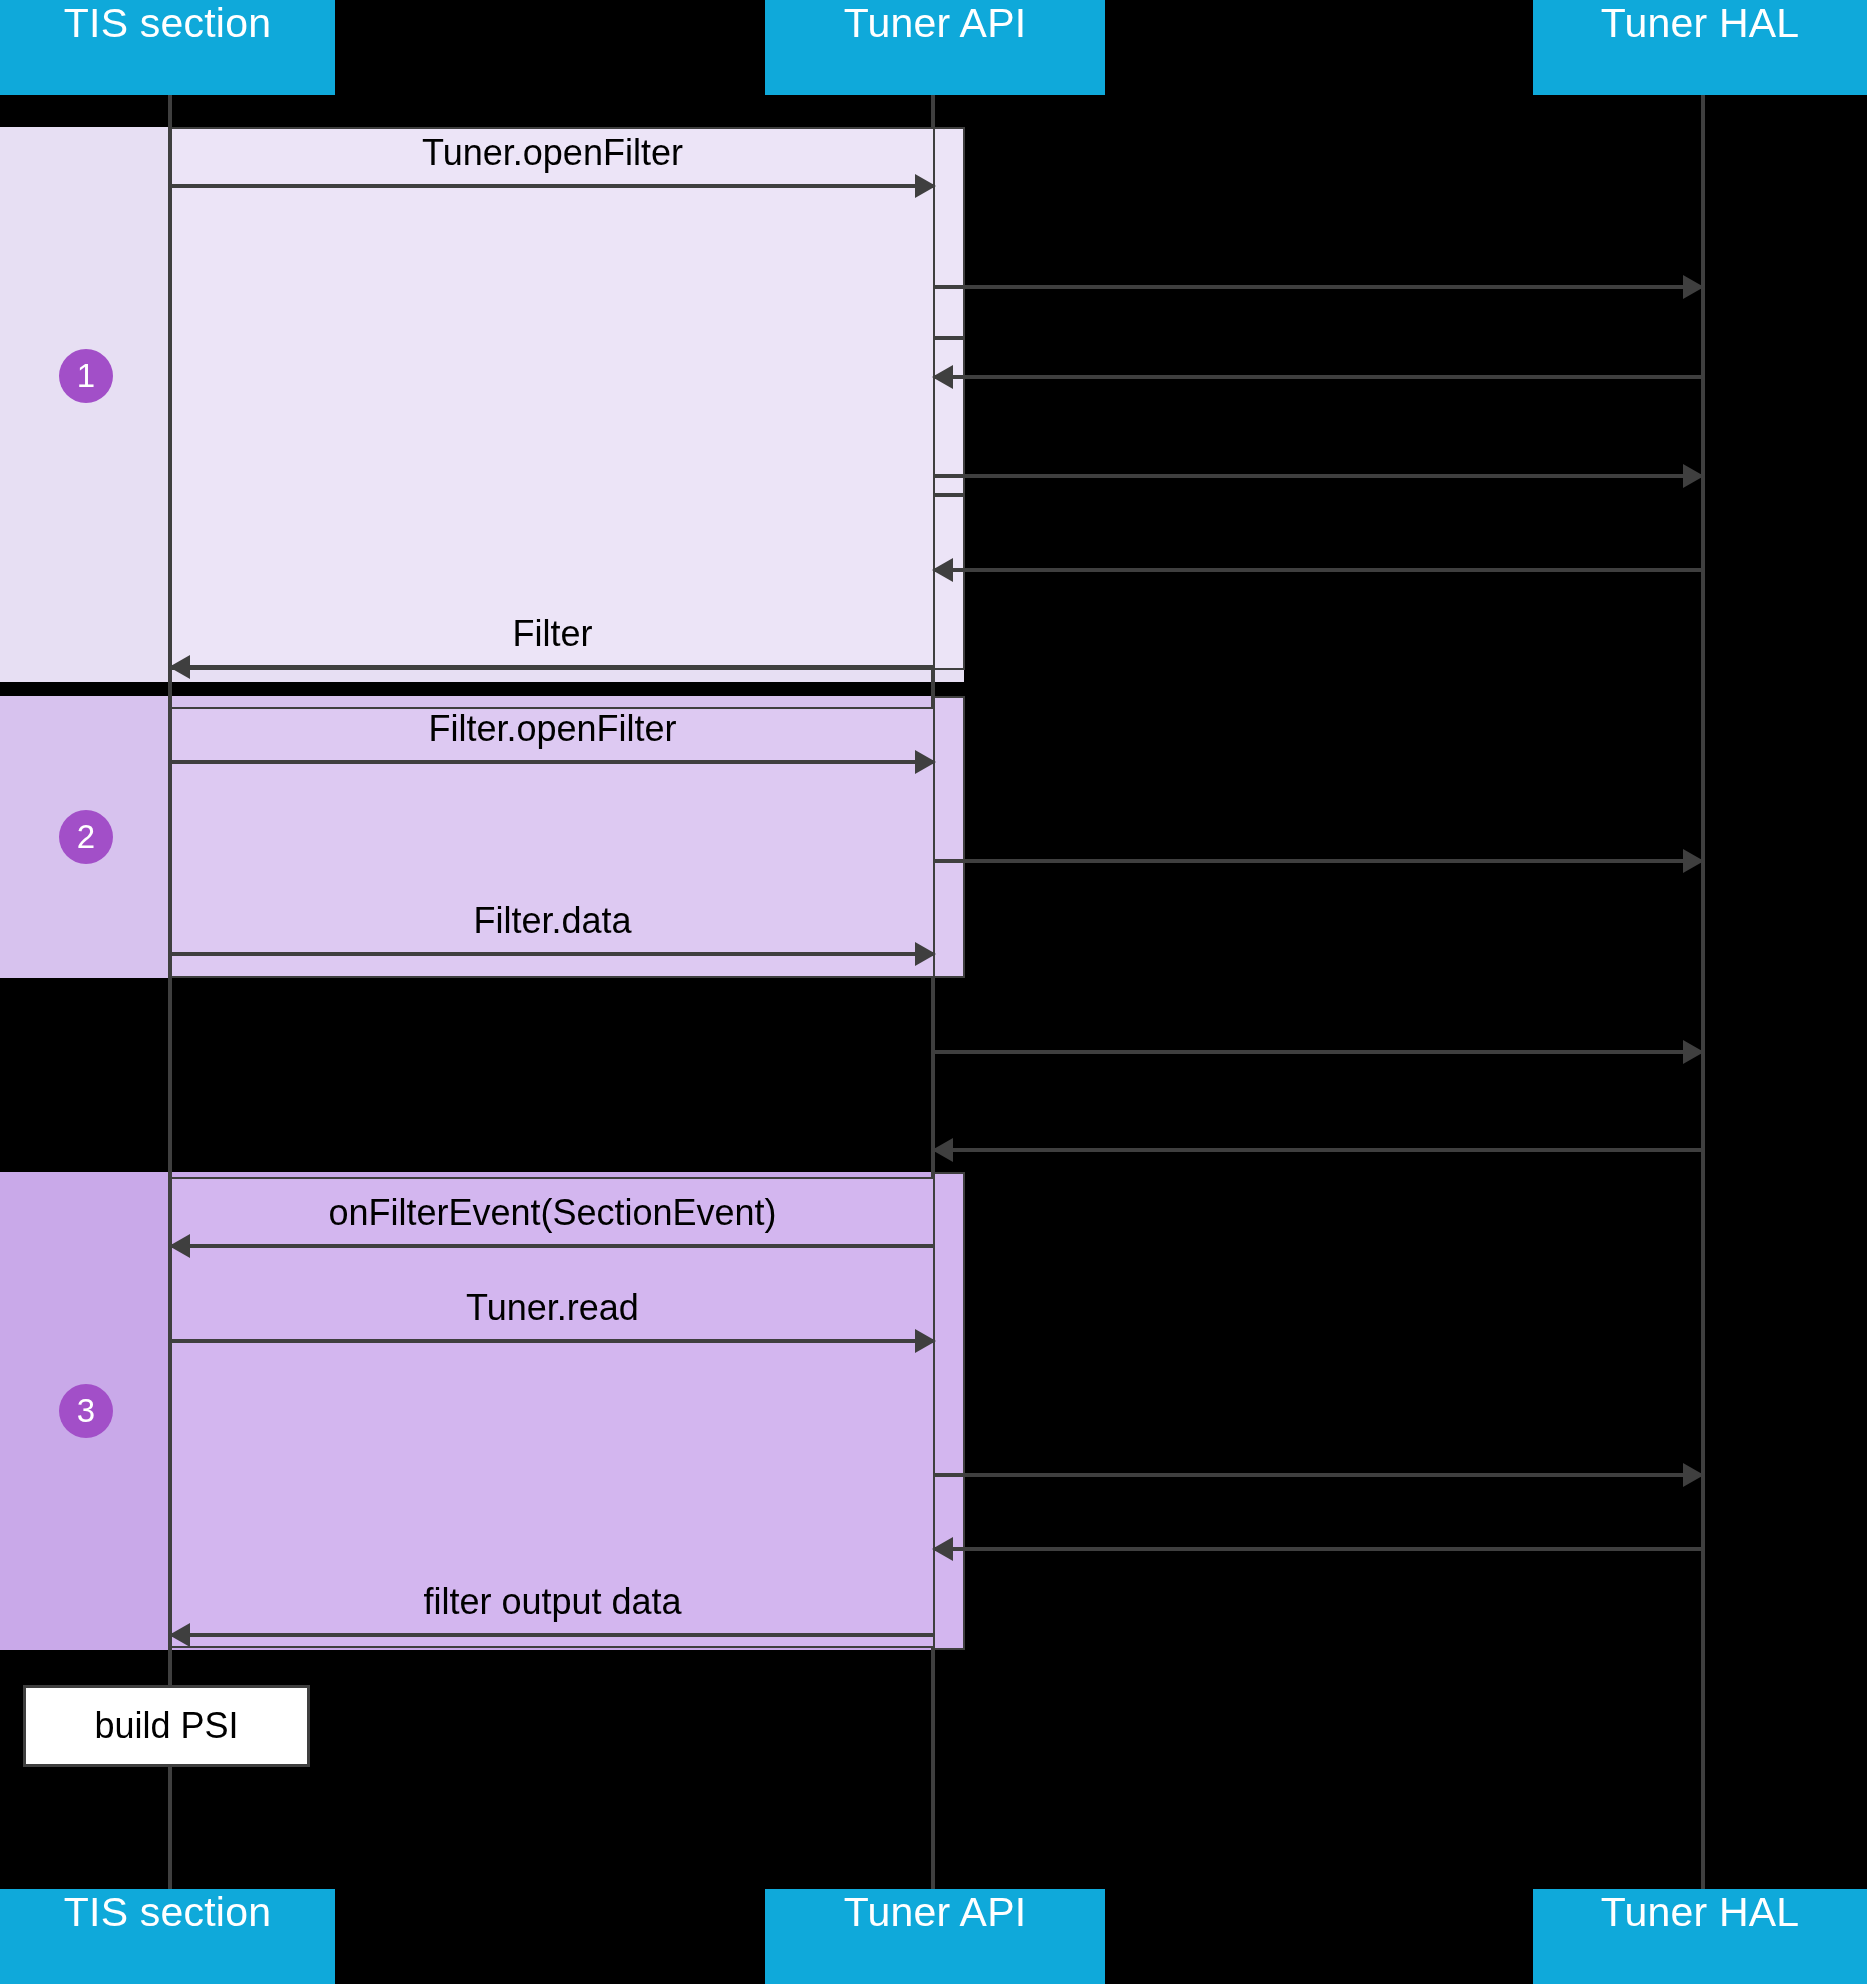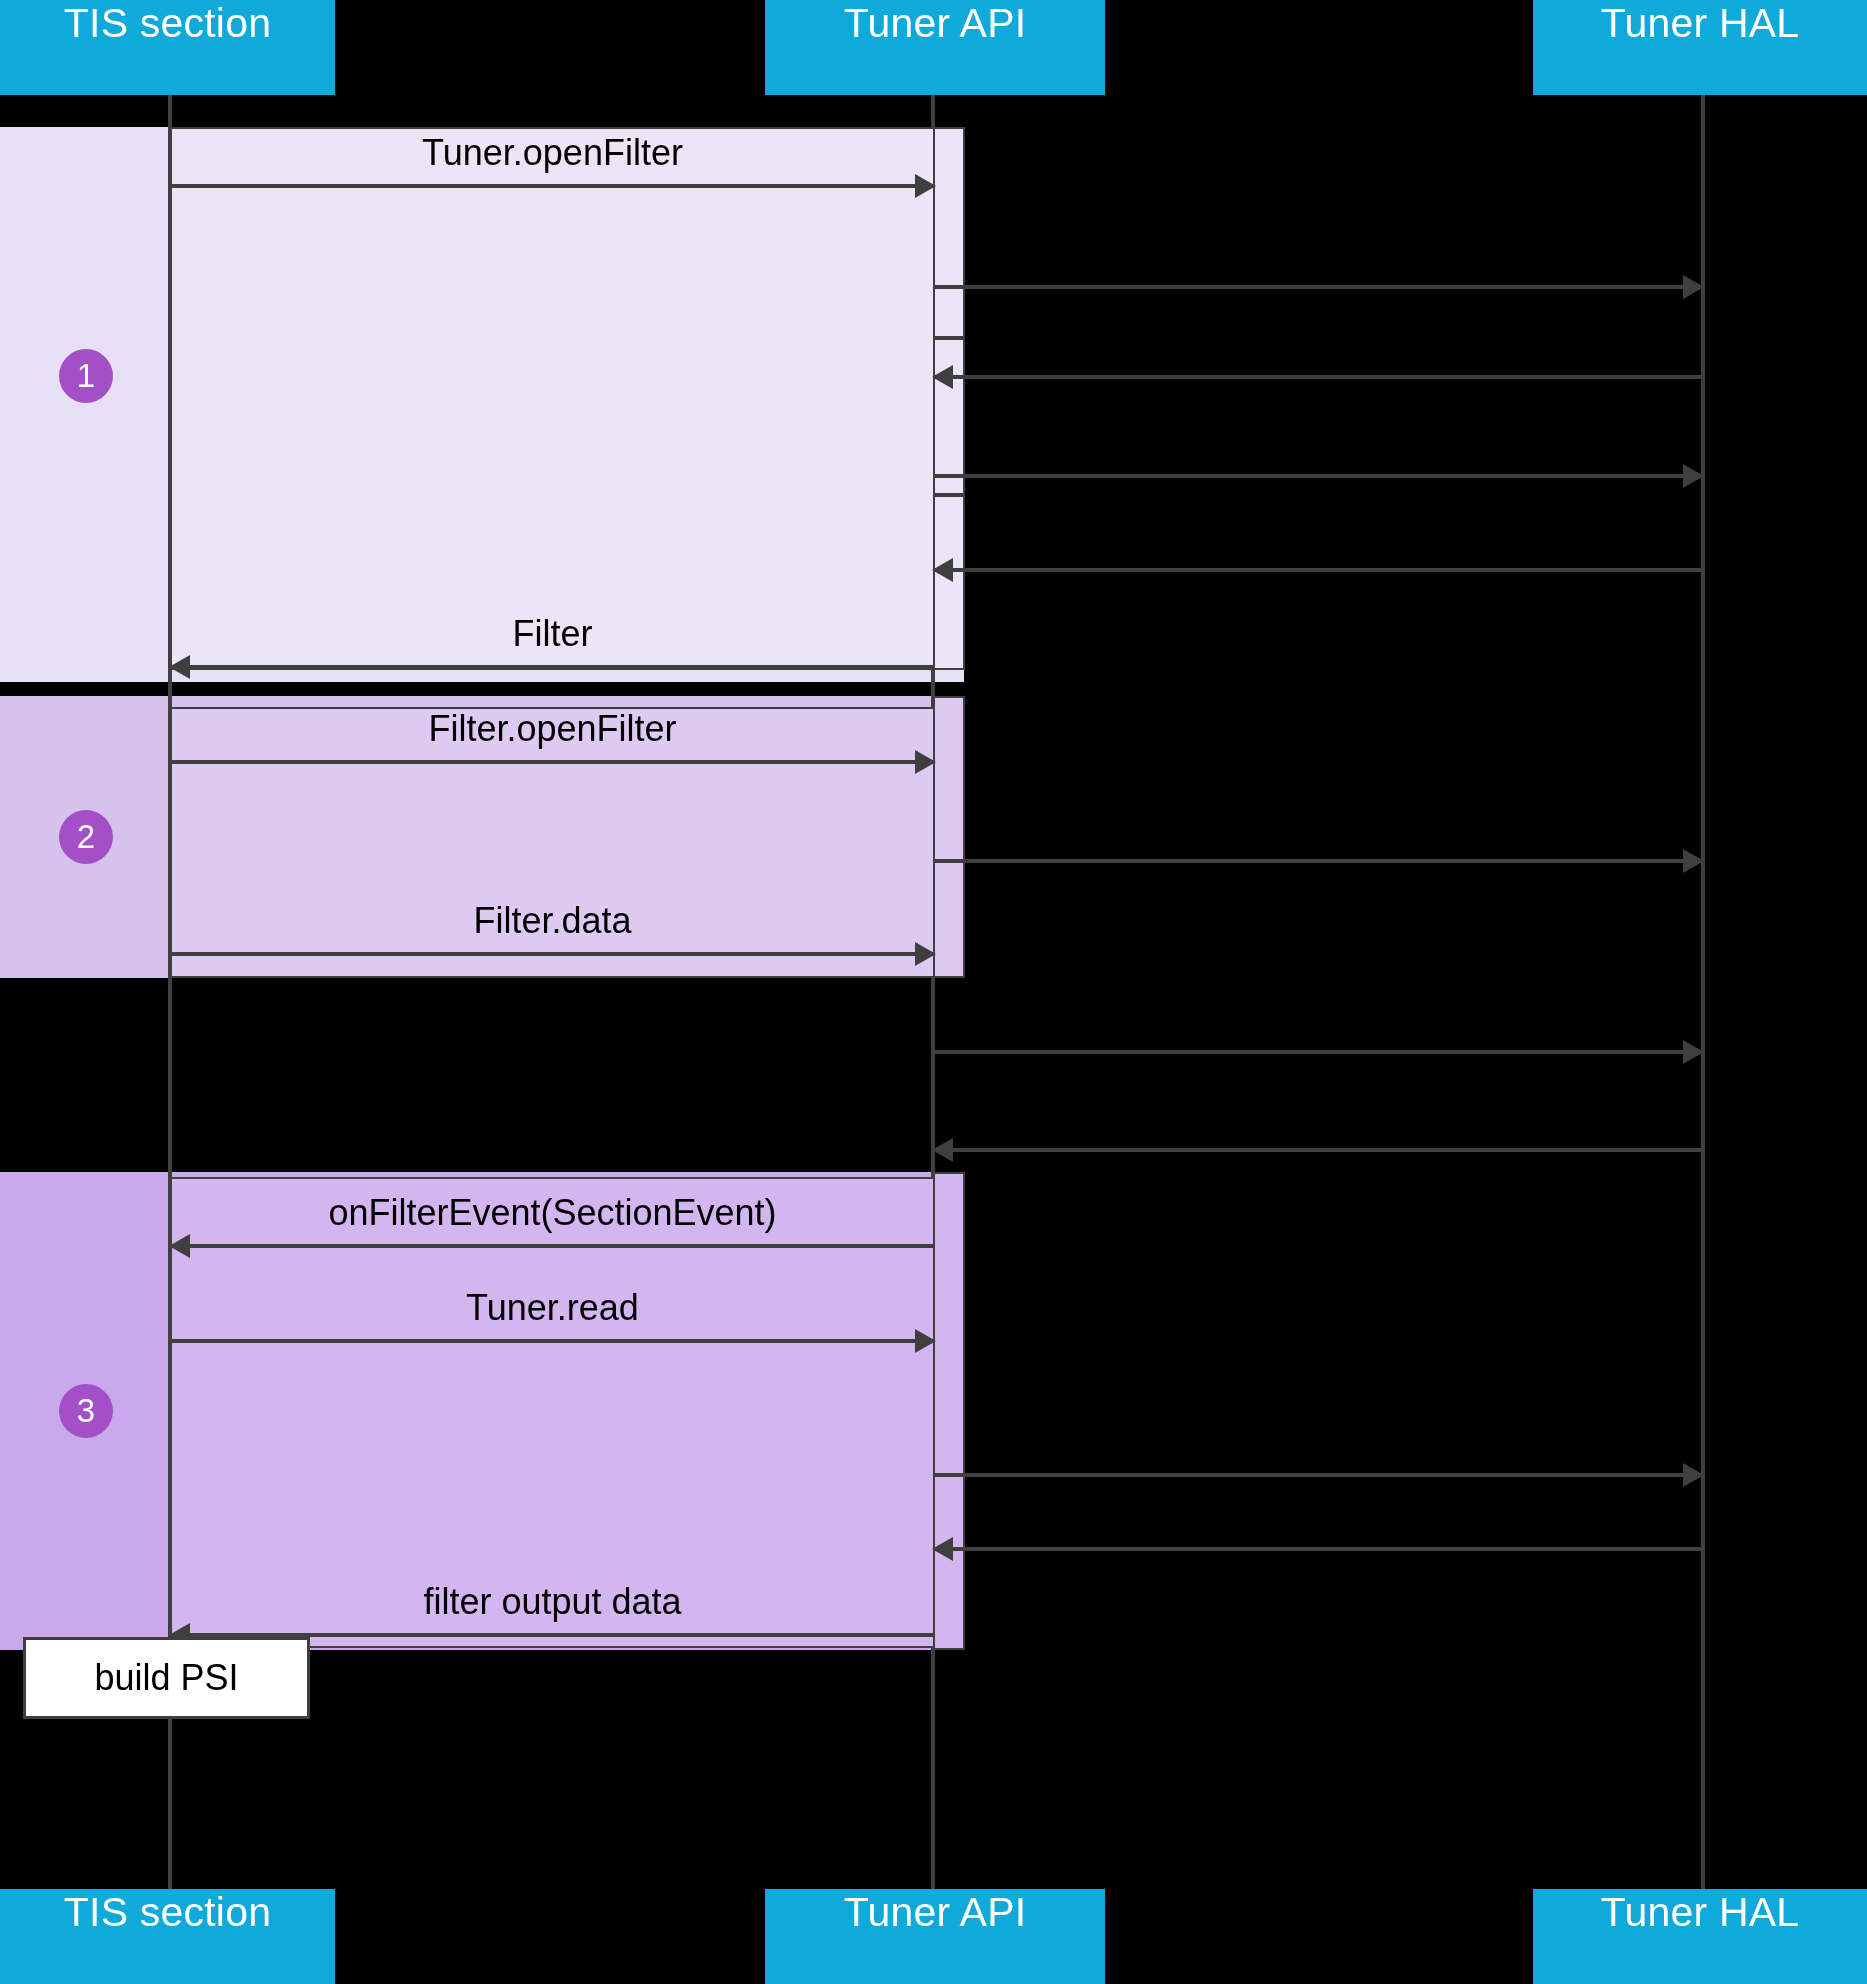--- a/index.html
+++ b/index.html
@@ -167,21 +167,21 @@
     <div class="head"></div>
     <div class="label"></div>
   </div>
 
   <div class="msg left" style="left:170px;top:1633px;width:765px;">
     <div class="line"></div>
     <div class="head"></div>
     <div class="label">filter output data</div>
   </div>
 
-  <div class="note" style="left:23px;top:1637px;width:287px;height:82px;">
+  <div class="note" style="left:23px;top:1685px;width:287px;height:82px;">
     <span>build PSI</span>
   </div>
 
   <div class="pbox" style="left:0px;top:0px;width:335px;height:95px;background:#0fa9da;">
     <span>TIS section</span>
   </div>
   <div class="pbox" style="left:765px;top:0px;width:340px;height:95px;background:#0fa9da;">
     <span>Tuner API</span>
   </div>
   <div class="pbox" style="left:1533px;top:0px;width:334px;height:95px;background:#0fa9da;">

